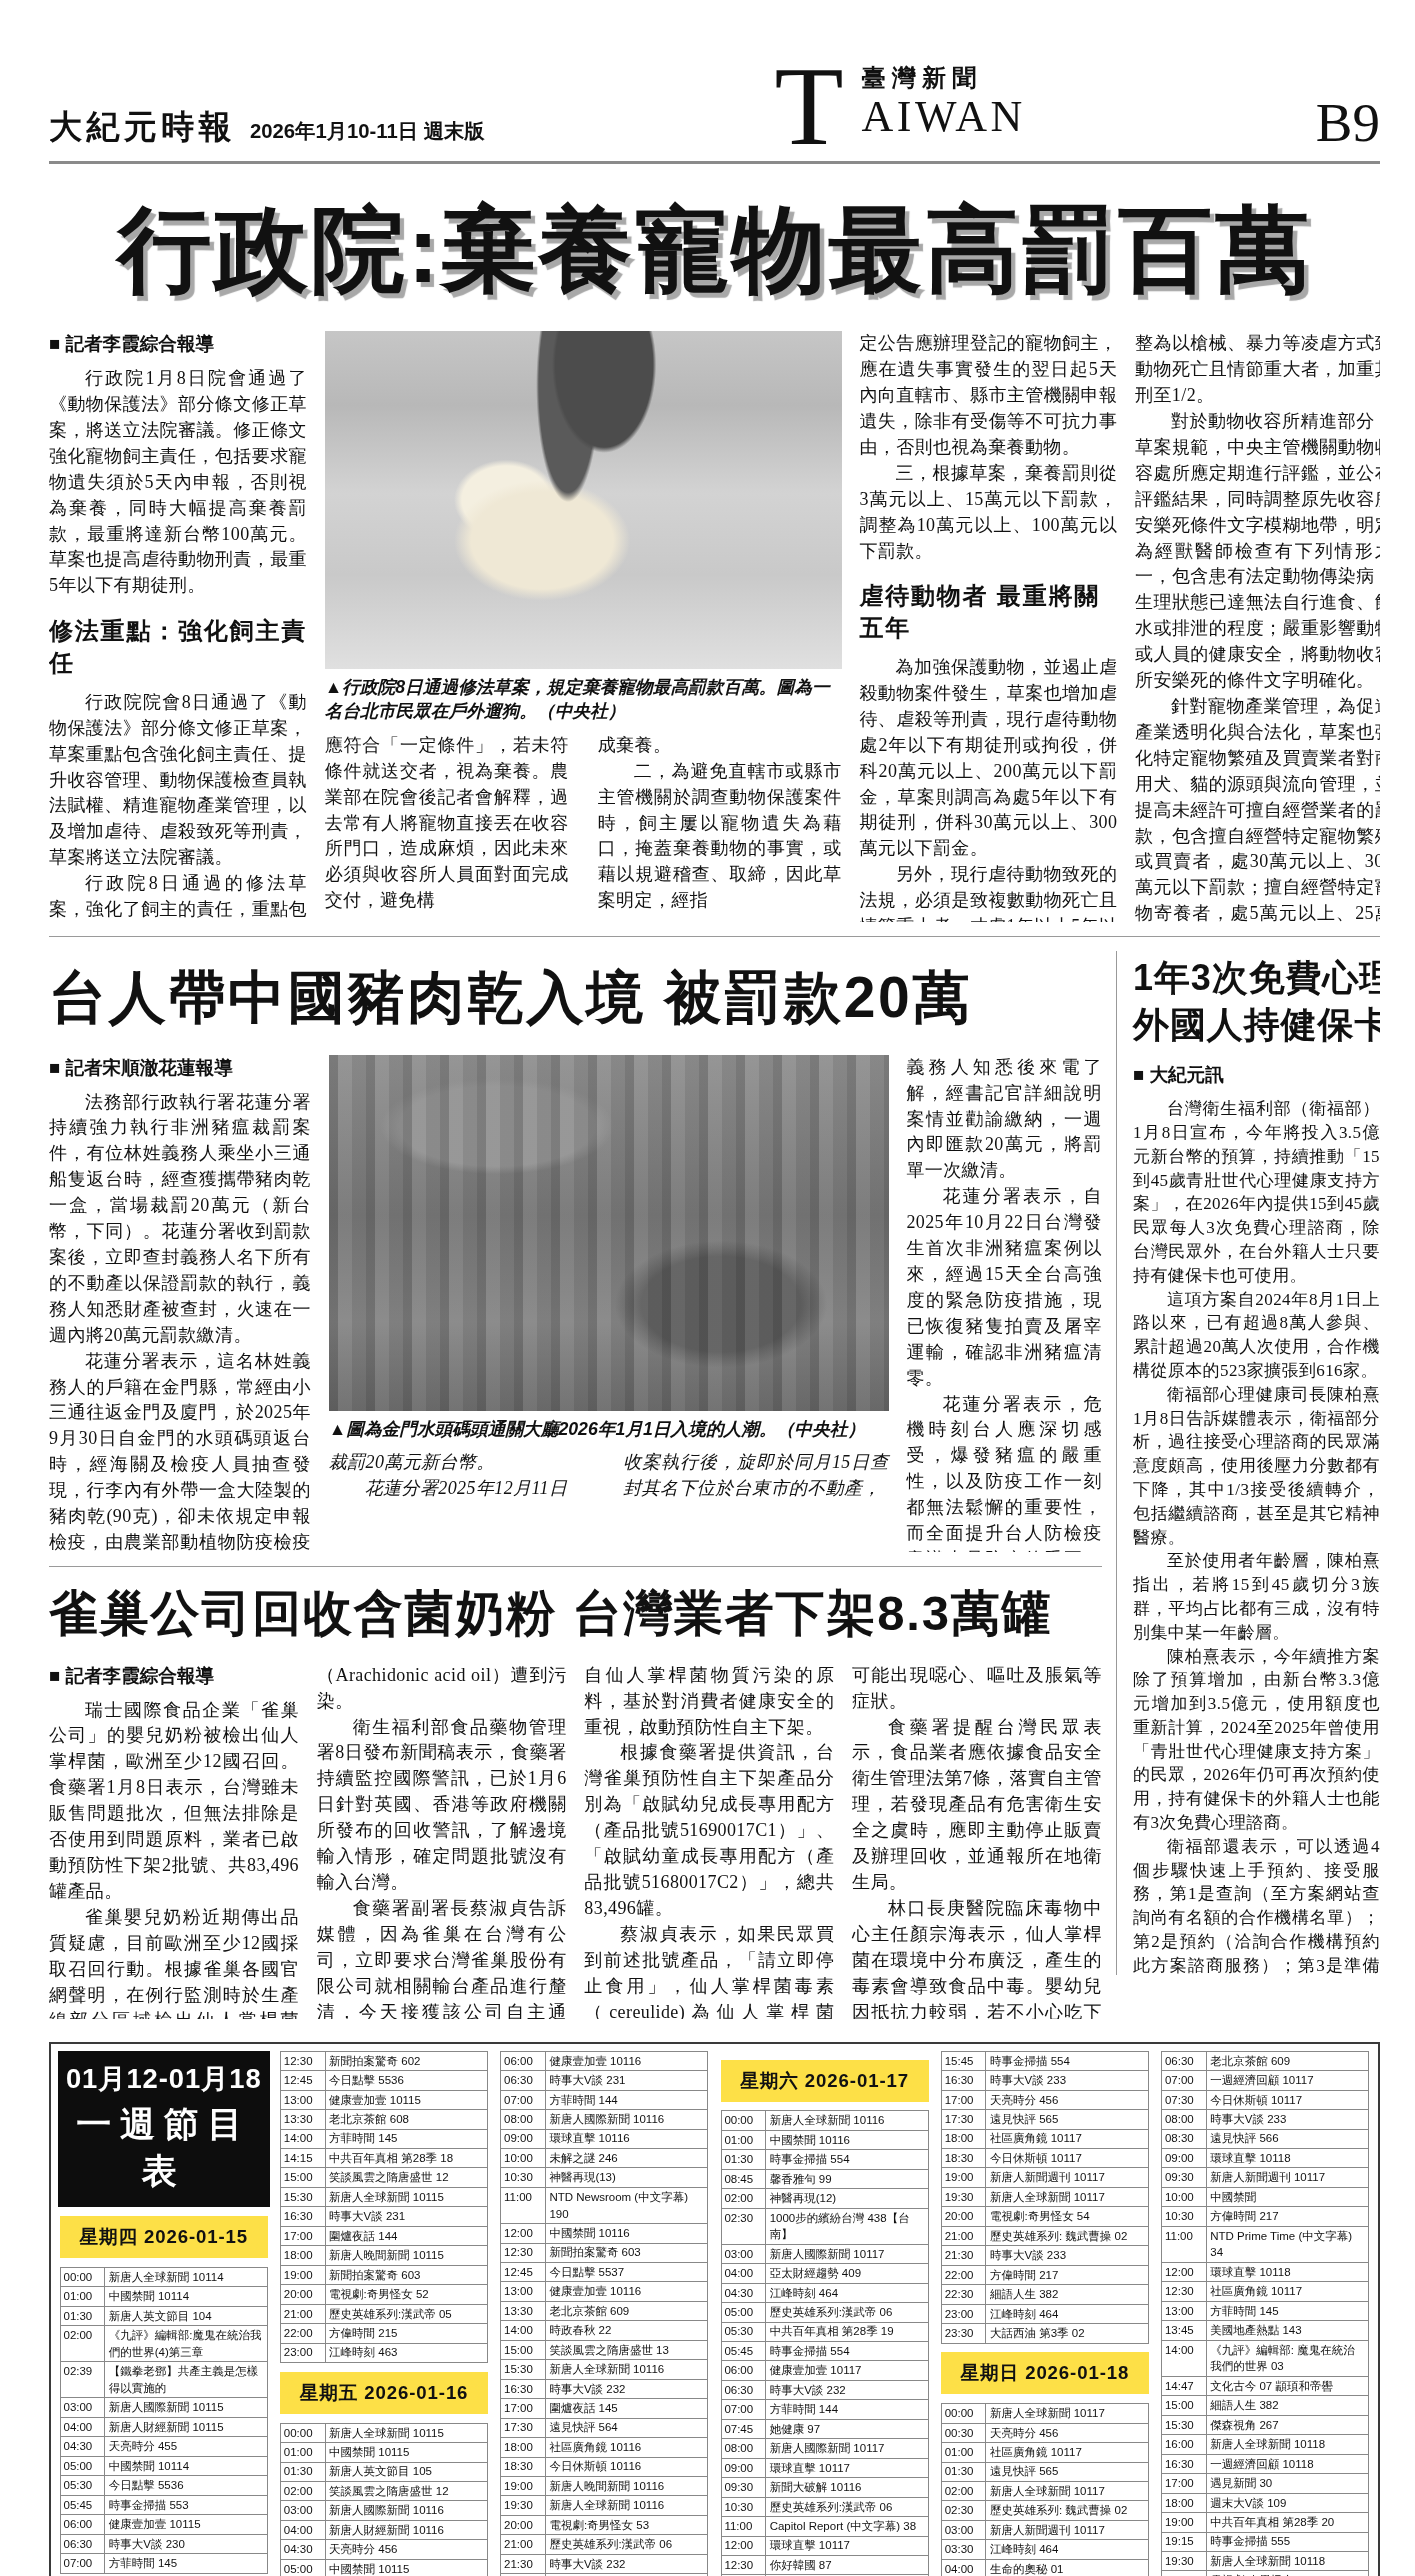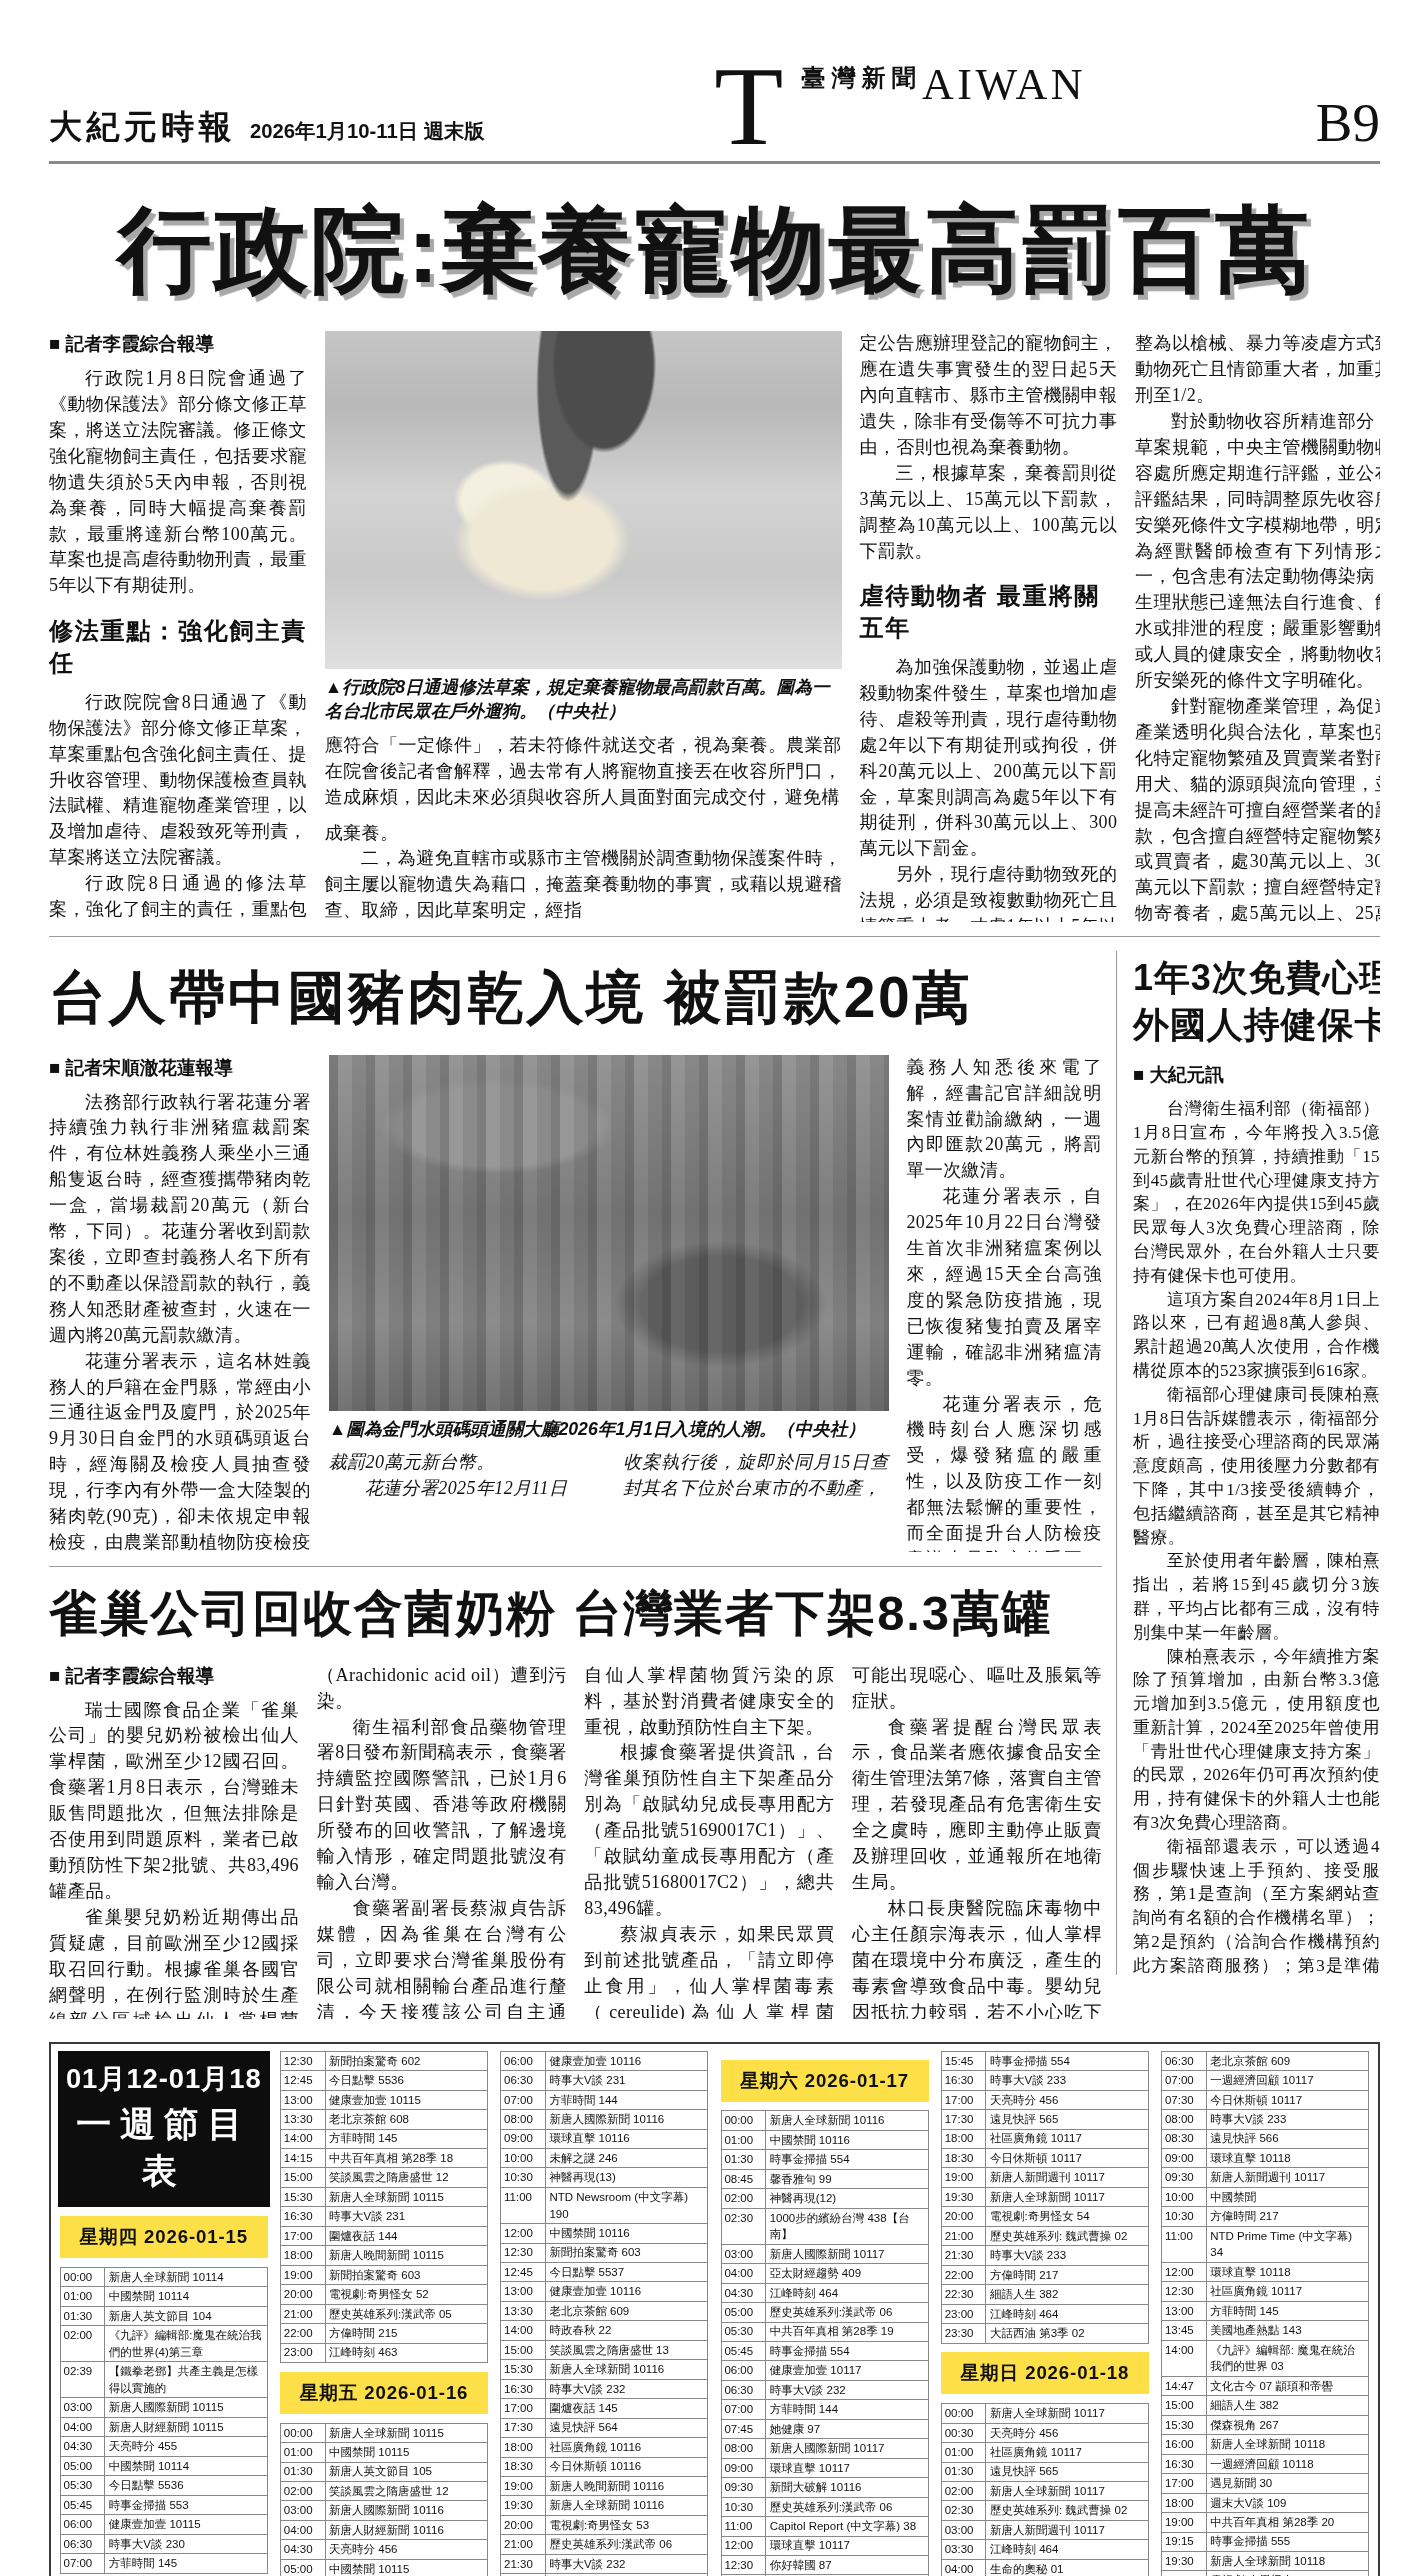--- a/index.html
+++ b/index.html
@@ -8,21 +8,21 @@
   .page{padding:46px 35px 0 49px;}
 
   
   .masthead{display:flex;align-items:flex-end;justify-content:space-between;
             border-bottom:3.5px solid #8a8a8a;padding-bottom:10.6px;height:104px;}
   .mh-left{display:flex;align-items:baseline;gap:14px;}
   .paper-name{font-size:33px;font-weight:900;letter-spacing:4.4px;font-family:"Liberation Serif",serif;}
   .edition-date{font-size:20.3px;font-weight:700;font-family:"Liberation Sans","DejaVu Sans",sans-serif;}
   .section-logo{display:flex;align-items:flex-start;}
   .logo-T{font-size:113px;line-height:0.78;font-family:"Liberation Serif",serif;}
-  .logo-stack{display:flex;flex-direction:row;margin-left:18px;}
+  .logo-stack{display:flex;flex-direction:column;margin-left:18px;}
   .logo-cn{font-size:24px;font-weight:700;letter-spacing:6.2px;font-family:"Liberation Sans","DejaVu Sans",sans-serif;}
   .logo-en{font-size:44px;letter-spacing:3.5px;font-family:"Liberation Serif",serif;line-height:1.05;}
   .page-number{font-size:55px;font-family:"Liberation Serif",serif;line-height:1;}
 
   
   .headline-1{font-family:"Liberation Sans","DejaVu Sans",sans-serif;font-weight:900;
               font-size:94px;letter-spacing:2.7px;text-align:center;white-space:nowrap;
               margin:23px 0 17.7px;text-shadow:4.4px 5.3px 0.9px #a8a8a8;}
   .headline-2{font-family:"Liberation Sans","DejaVu Sans",sans-serif;font-weight:900;
               font-size:57px;letter-spacing:2.7px;margin:8.8px 0 17.7px;white-space:nowrap;}
@@ -36,21 +36,21 @@
          text-indent:2em;letter-spacing:0.4px;}
   p.body.noindent{text-indent:0;}
   .subhead{font-family:"Liberation Sans","DejaVu Sans",sans-serif;font-weight:900;
            font-size:24px;letter-spacing:1.8px;margin:16px 0 10.6px;}
   .caption{font-family:"Liberation Sans","DejaVu Sans",sans-serif;font-weight:700;
            font-size:17.7px;line-height:1.35;margin:7px 0 8.8px;font-style:italic;}
 
   .art1{display:flex;gap:17.7px;height:591px;overflow:hidden;}
   .art1 .c-narrow{width:258px;flex:none;}
   .art1 .c-mid{width:517px;flex:none;}
-  .twocol{display:flex;gap:10px;flex-direction:column;}
+  .twocol{display:flex;gap:29px;}
   .twocol>div{flex:1;}
 
   .photo{width:100%;position:relative;overflow:hidden;}
   .photo-dog{height:338px;
     background:
       radial-gradient(84px 142px at 54% 10%, #4c4c4c 58%, rgba(76,76,76,0) 62%),
       radial-gradient(53px 195px at 47% 16%, #5a5a5a 55%, rgba(90,90,90,0) 60%),
       radial-gradient(142px 97px at 42% 62%, #efe8d5 50%, rgba(239,232,213,0) 62%),
       radial-gradient(80px 62px at 35% 50%, #f4efe0 55%, rgba(244,239,224,0) 65%),
       linear-gradient(180deg,#c6c6c6 0%,#b8b8b8 22%,#d3d3d3 48%,#c9c9c9 72%,#e0e0e0 100%);}

